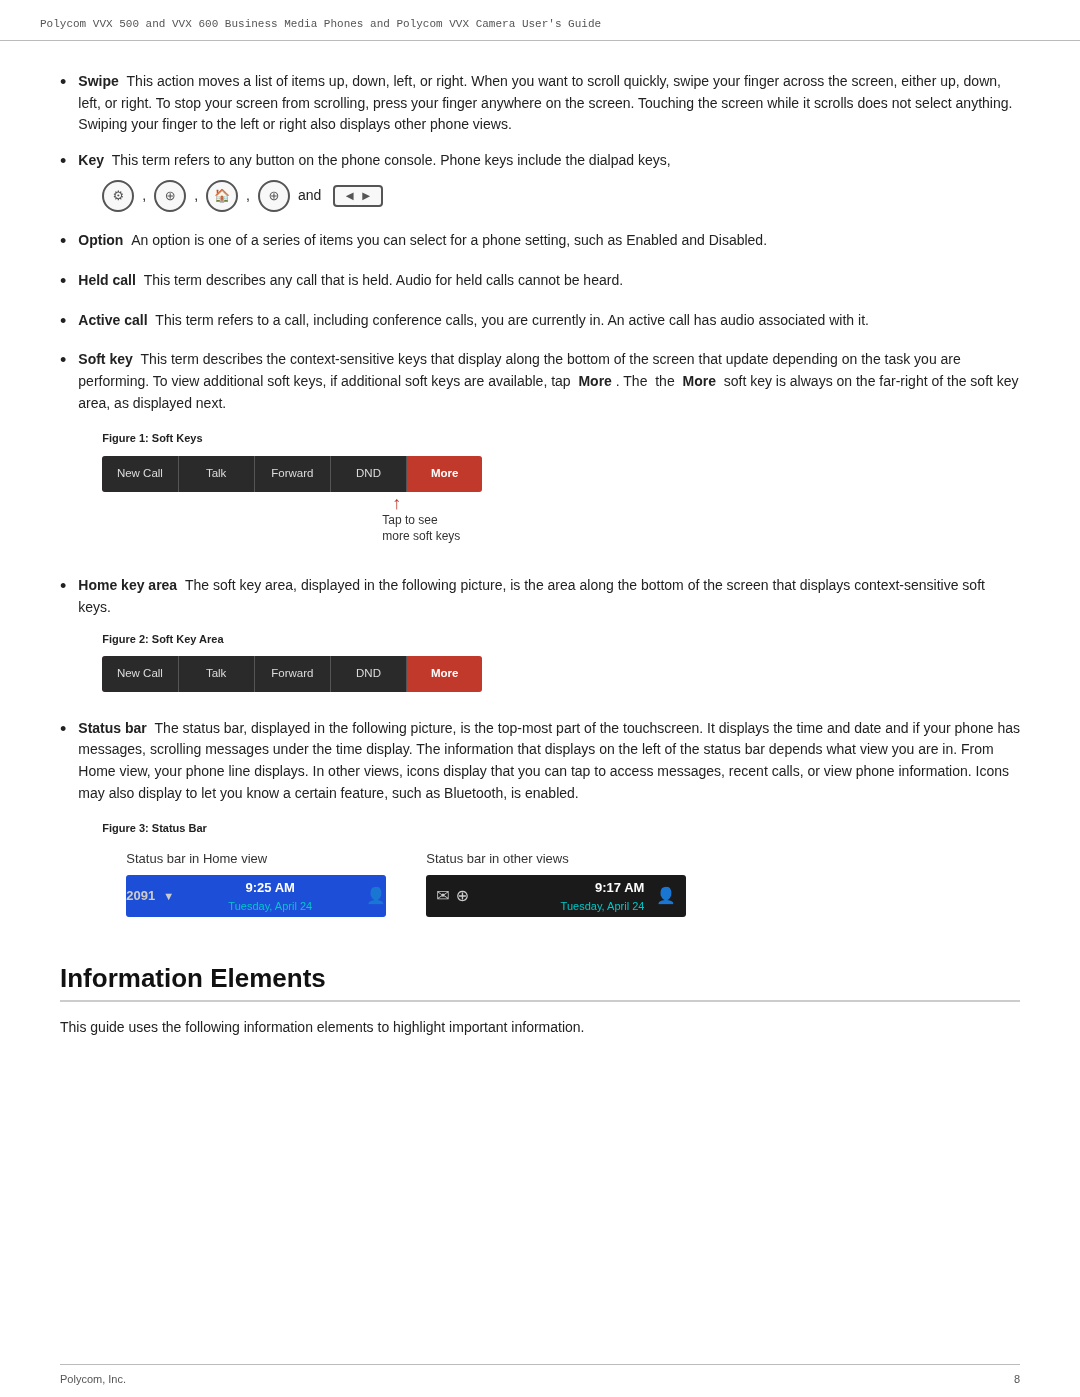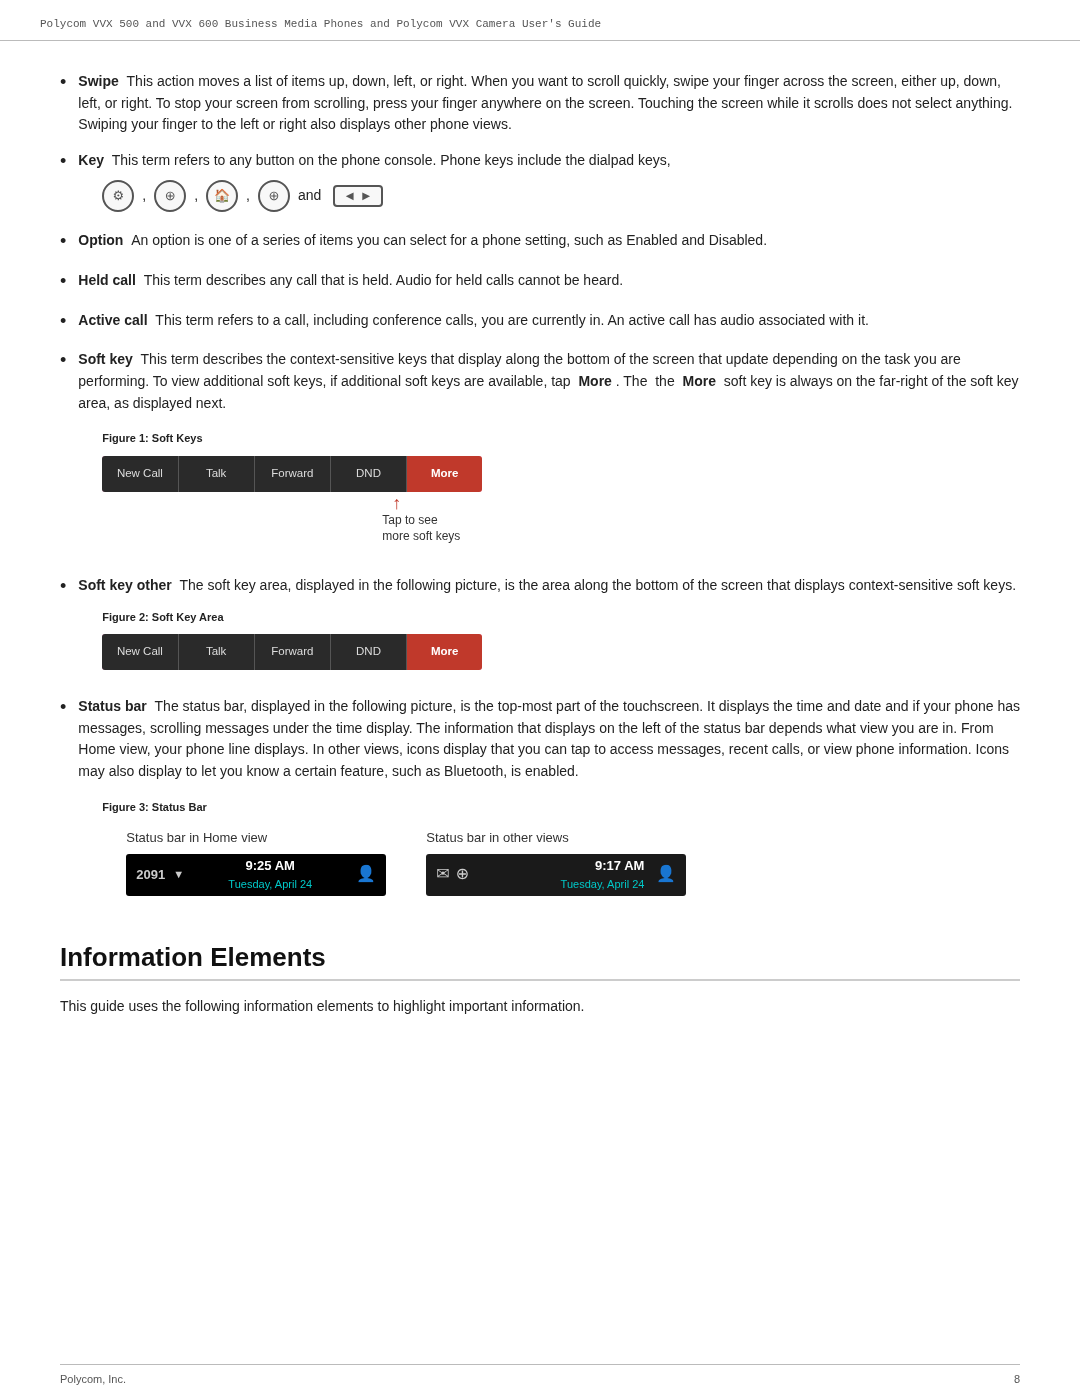--- a/index.html
+++ b/index.html
@@ -161,27 +161,27 @@
       align-items: flex-start;
     }
 
     .status-bar-label {
       font-size: 13px;
       color: #333;
       margin-bottom: 6px;
     }
 
     .status-bar-home {
-      background: #000000;
+      background: #1d4ed8;
       width: 260px;
       height: 42px;
       border-radius: 3px;
       display: flex;
       align-items: center;
-      padding: 0 10px;
+      padding: 0 0;
       gap: 8px;
     }
 
     .status-home-num {
       color: #ccc;
       font-size: 13px;
       font-weight: bold;
     }
 
     .status-home-arrow {
@@ -379,21 +379,21 @@
             <span>Tap to see</span><br>
             <span>more soft keys</span>
           </div>
         </div>
       </div>
     </li>
 
     <li>
       <span class="bullet-dot">•</span>
       <div class="bullet-content">
-        <b>Soft key other</b>
+        <b>Home key area</b>
         &nbsp;<span>The soft key area, displayed in the following picture, is the area along the bottom of the screen that displays context-sensitive soft keys.</span>
 
         
         <div class="figure2-wrap">
           <div class="figure-label">Figure 2: Soft Key Area</div>
           <div class="soft-keys-bar">
             <div class="soft-key-btn">
               <span>New Call</span>
             </div>
             <div class="soft-key-btn">

